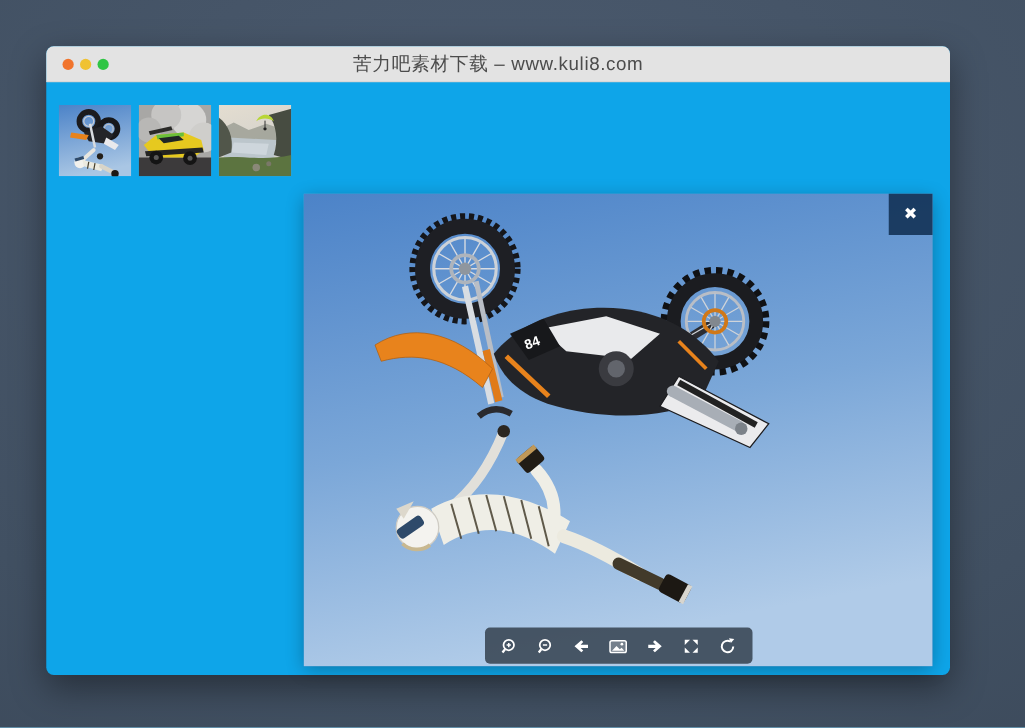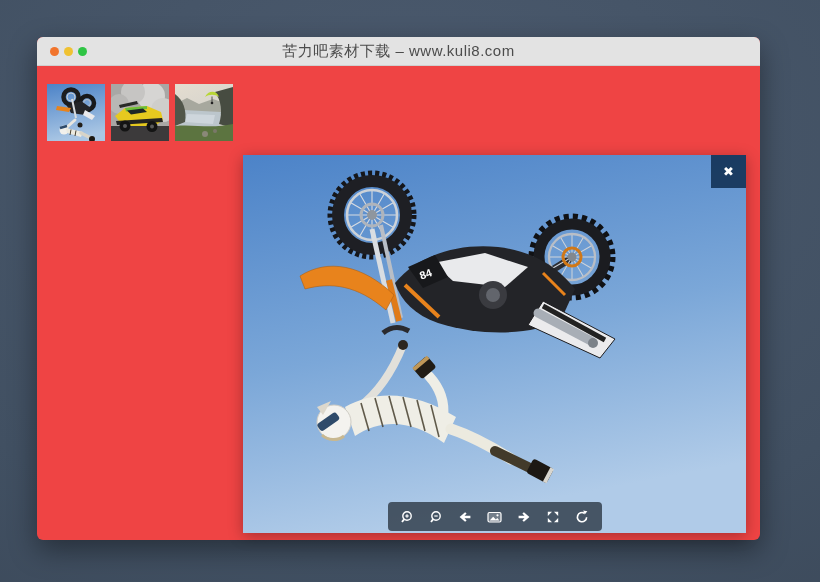--- a/index.html
+++ b/index.html
@@ -3,21 +3,21 @@
 <meta charset="utf-8">
 <style>
   html,body{margin:0;padding:0;}
   body{
     width:820px;height:582px;overflow:hidden;position:relative;
     background:radial-gradient(130% 130% at 50% 25%, #4b5a6e 0%, #415062 55%, #374353 100%);
     font-family:"Liberation Sans", sans-serif;
   }
   .window{
     position:absolute;left:37px;top:37px;width:723px;height:503px;
-    background:#ef4444;border-radius:6px;box-shadow:0 10px 28px rgba(0,0,0,.40);
+    background:#0ea5e9;border-radius:6px;box-shadow:0 10px 28px rgba(0,0,0,.40);
   }
   .titlebar{
     position:relative;height:28px;background:#e3e3e3;border-bottom:1px solid #cfcfcf;
     border-radius:6px 6px 0 0;display:flex;align-items:center;justify-content:center;
   }
   .dots{position:absolute;left:13px;top:0;height:100%;display:flex;align-items:center;gap:5px;}
   .dot{width:9px;height:9px;border-radius:50%;display:inline-block;}
   .dot.d1{background:#f1742c}
   .dot.d2{background:#f0c232}
   .dot.d3{background:#2fc544}

